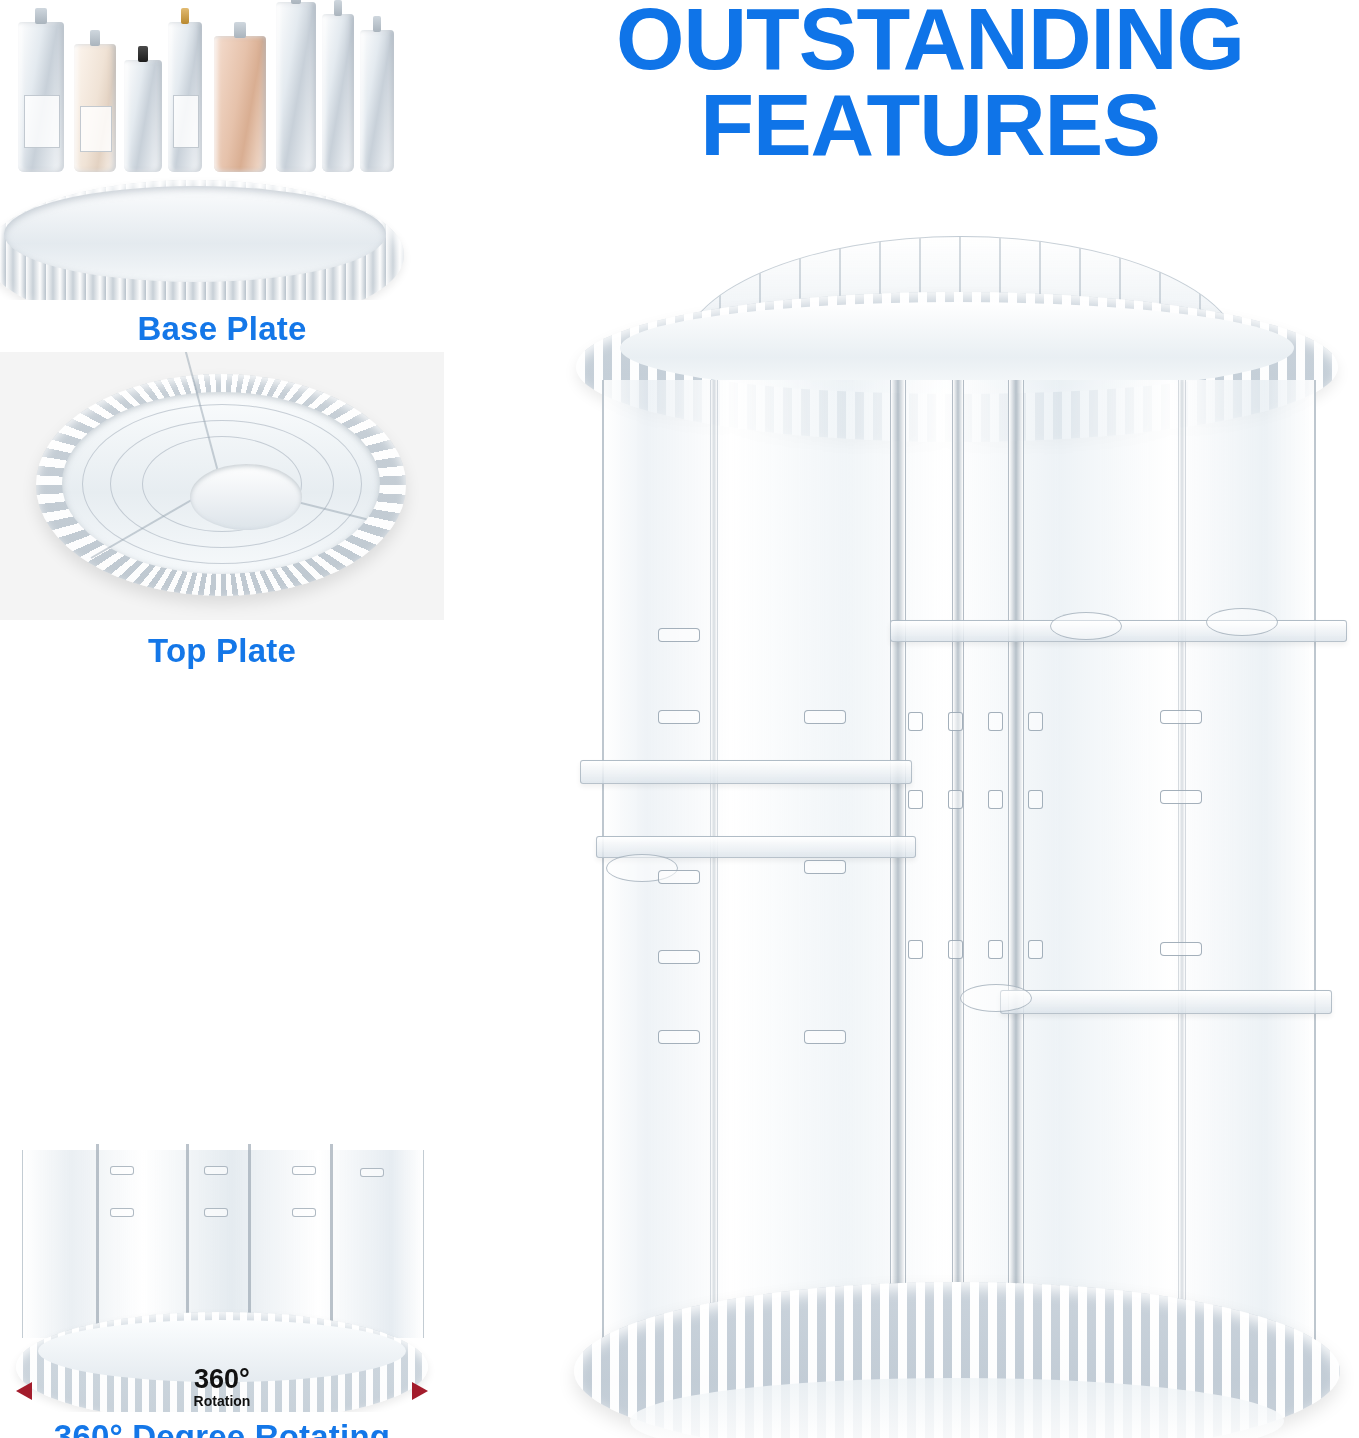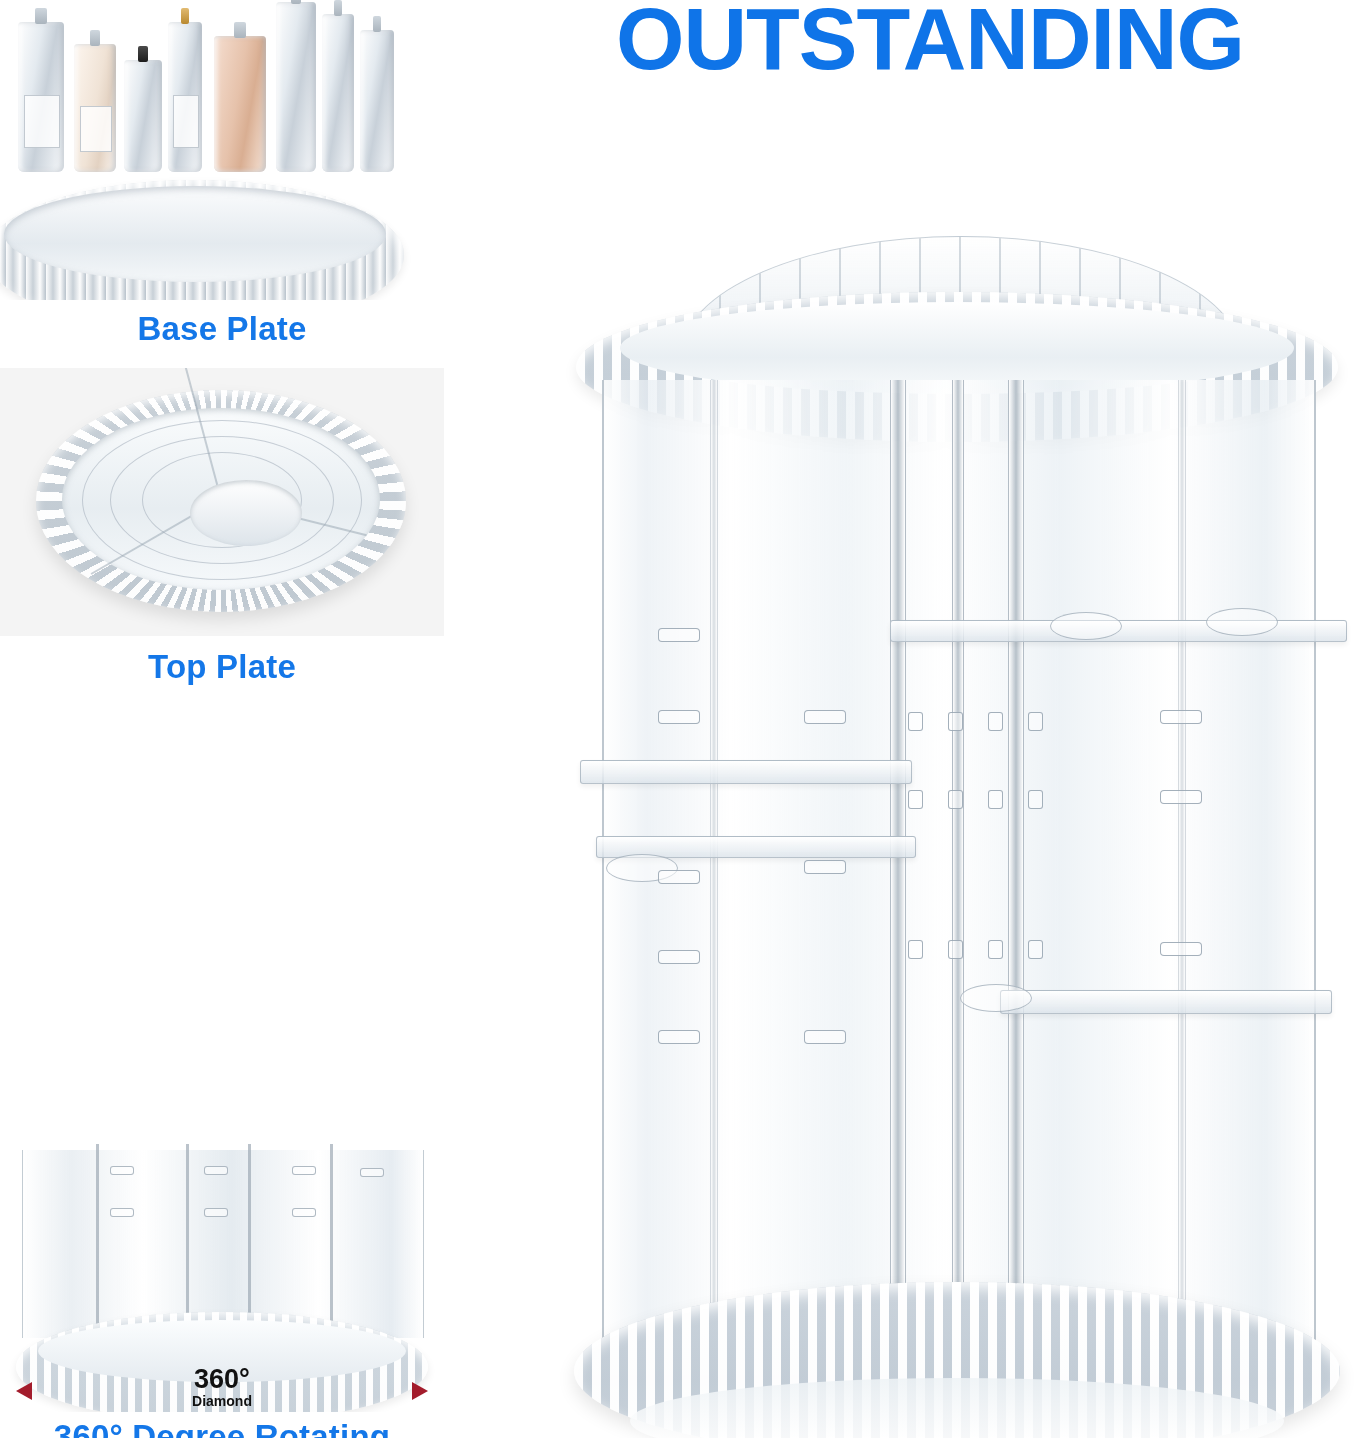--- a/index.html
+++ b/index.html
@@ -98,21 +98,21 @@
   .bottle.blk::before { background: linear-gradient(180deg,#4a4a4a,#1d1d1d); }
   .label-sq {
     position:absolute;
     left: 14%; bottom: 16%;
     width: 72%; height: 34%;
     background: rgba(255,255,255,0.82);
     border: 1px solid rgba(170,180,190,0.7);
   }
 
   
-  #blk-top { top: 368px; }
+  #blk-top { top: 352px; }
   #blk-top .thumb { height: 268px; background: #f4f4f4; }
   #blk-top .caption { font-size: 33px; margin-top: 12px; }
 
   .disc-outer {
     position: absolute;
     left: 36px; top: 22px;
     width: 370px; height: 222px;
     border-radius: 50%;
     background:
       repeating-conic-gradient(from 0deg,
@@ -442,30 +442,31 @@
         <div class="mini-slot" style="left:204px;top:64px;"></div>
         <div class="mini-slot" style="left:292px;top:64px;"></div>
         <div class="mini-base">
           <div class="mini-base-inner"></div>
         </div>
         <div class="rot-arc"></div>
         <div class="rot-arrow l"></div>
         <div class="rot-arrow r"></div>
         <div class="rot-label">
           <span class="deg">360°</span>
-          <span class="sub">Diamond</span>
+          <span class="sub">Rotation</span>
         </div>
       </div>
       <div class="caption">360° Degree Rotating</div>
     </div>
 
   </div>
 
   <div class="headline">
     <div>OUTSTANDING</div>
+    <div>FEATURES</div>
   </div>
 
   <div class="hero">
 
     <div class="hero-dome">
       <div class="hero-dome-lines"></div>
     </div>
 
     <div class="hero-toprim">
       <div class="hero-toprim-inner"></div>

